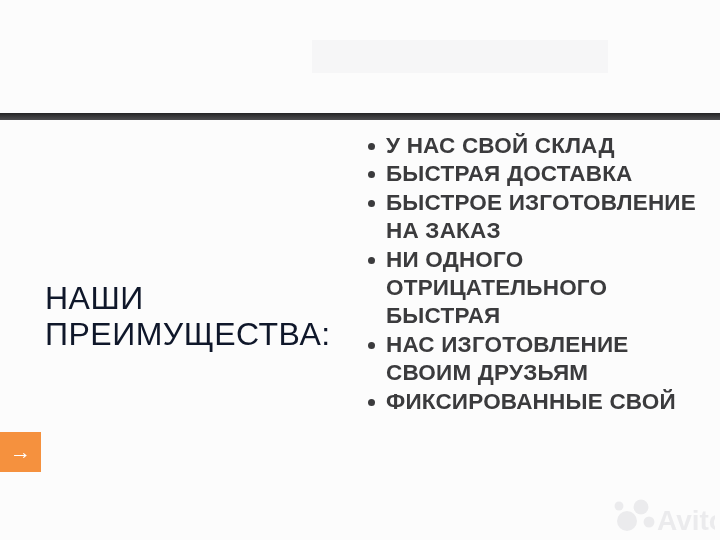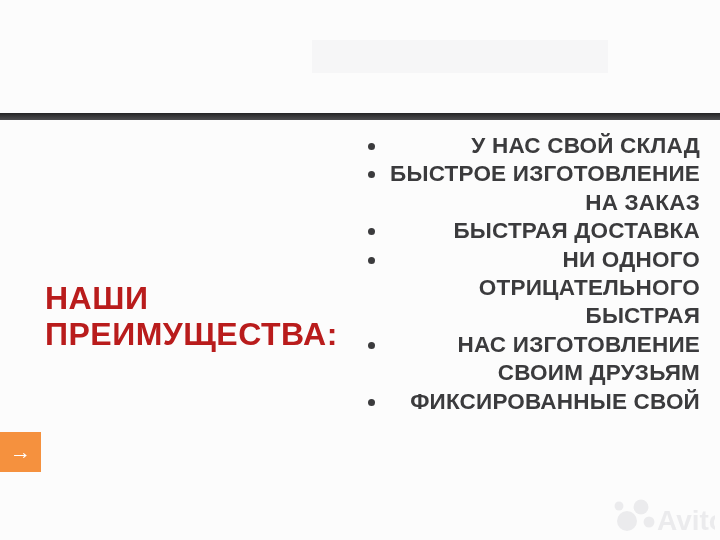--- a/index.html
+++ b/index.html
@@ -27,34 +27,33 @@
     background: linear-gradient(180deg, #232325 0%, #3c3c3e 55%, #4d4d50 100%);
   }
 
   
   .slide-title {
     position: absolute;
     left: 45px; top: 259px;
     width: 320px;
     font-size: 32px;
     line-height: 36px;
-    font-weight: bold;
+    font-weight: normal;
     letter-spacing: 0.5px;
-    color: #b91c1c;
+    color: #0f172a;
     white-space: pre-line;
   }
 
   
   .adv-list {
     position: absolute;
     left: 366px; top: 132px;
     width: 334px;
     margin: 0; padding: 0;
     list-style: none;
-    text-align: right;
   }
   .adv-item {
     display: grid;
     grid-template-columns: 20px 1fr;
     align-items: start;
   }
   .bullet-dot {
     width: 7px; height: 7px;
     margin-top: 11px;
     margin-left: 2px;
@@ -112,26 +111,26 @@
 <h1 class="slide-title">НАШИ
 ПРЕИМУЩЕСТВА:</h1>
 
 <ul class="adv-list">
   <li class="adv-item">
     <span class="bullet-dot"></span>
     <span class="adv-text">У НАС СВОЙ СКЛАД</span>
   </li>
   <li class="adv-item">
     <span class="bullet-dot"></span>
-    <span class="adv-text">БЫСТРОЕ ИЗГОТОВЛЕНИЕ
-НА ЗАКАЗ</span>
+    <span class="adv-text">БЫСТРАЯ ДОСТАВКА</span>
   </li>
   <li class="adv-item">
     <span class="bullet-dot"></span>
-    <span class="adv-text">БЫСТРАЯ ДОСТАВКА</span>
+    <span class="adv-text">БЫСТРОЕ ИЗГОТОВЛЕНИЕ
+НА ЗАКАЗ</span>
   </li>
   <li class="adv-item">
     <span class="bullet-dot"></span>
     <span class="adv-text">НИ ОДНОГО
 ОТРИЦАТЕЛЬНОГО
 БЫСТРАЯ</span>
   </li>
   <li class="adv-item">
     <span class="bullet-dot"></span>
     <span class="adv-text">НАС ИЗГОТОВЛЕНИЕ

